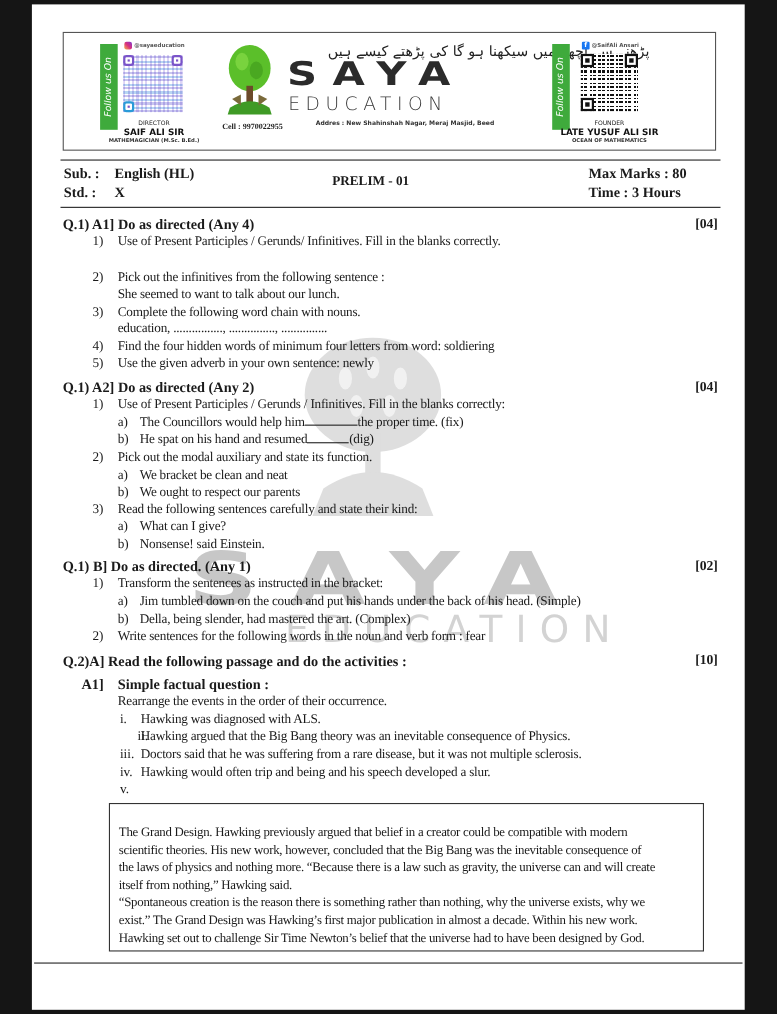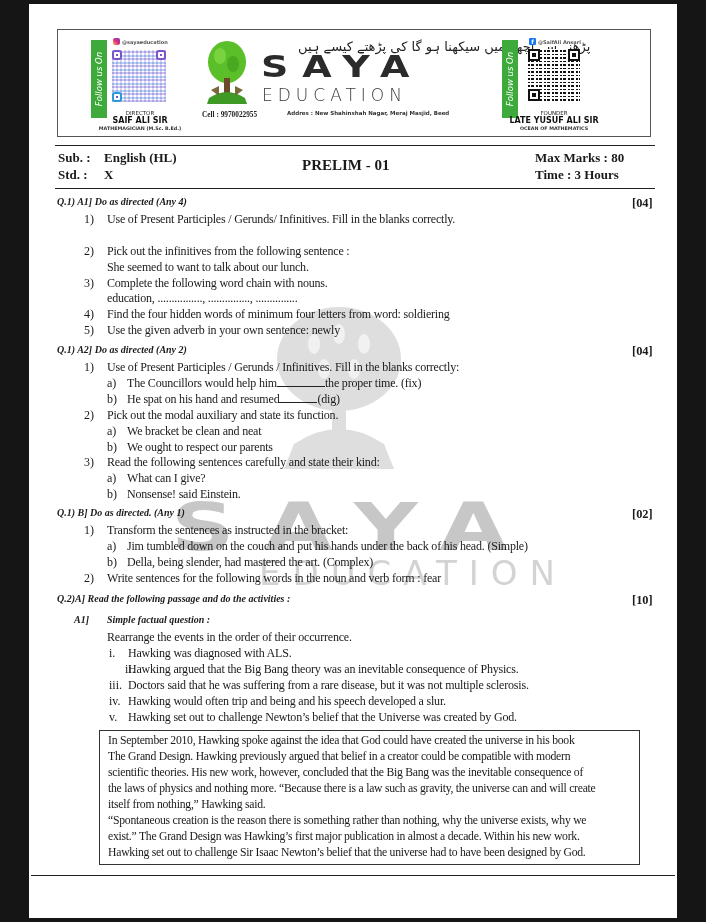--- a/index.html
+++ b/index.html
@@ -50,23 +50,23 @@
   .person-sub { position:absolute; font-family:"DejaVu Sans", sans-serif; font-size:4.8px; font-weight:bold; color:#333; text-align:center; white-space:nowrap; }
   .tree { position:absolute; }
   .urdu { position:absolute; font-family:"DejaVu Sans", sans-serif; font-size:13px; color:#222; direction:rtl; white-space:nowrap; }
   .saya-big { position:absolute; font-family:"DejaVu Sans", sans-serif; font-size:38px; font-weight:bold; letter-spacing:14px; color:#2b2b2b; line-height:1; transform:scaleY(0.78); transform-origin:top left; }
   .edu { position:absolute; font-family:"DejaVu Sans", sans-serif; font-size:17px; letter-spacing:5px; color:#3a3a3a; line-height:1; font-weight:300; }
   .cell { position:absolute; font-family:Liberation Serif, serif; font-size:7.3px; font-weight:bold; color:#222; white-space:nowrap; }
   .addr { position:absolute; font-family:"DejaVu Sans", sans-serif; font-size:5.5px; font-weight:bold; color:#333; white-space:nowrap; }
 
   .rule { position:absolute; height:0; border-top:1.4px solid #222; }
   .meta { position:absolute; font-size:13px; font-weight:bold; line-height:17px; white-space:nowrap; }
-  .title { position:absolute; font-size:15px; font-weight:bold; white-space:nowrap; }
-
-  .qhead { position:absolute; font-size:10px; font-weight:bold; white-space:nowrap;font-style:italic; }
+  .title { position:absolute; font-size:12px; font-weight:bold; white-space:nowrap; }
+
+  .qhead { position:absolute; font-size:13px; font-weight:bold; white-space:nowrap; }
   .marks { position:absolute; font-size:12.4px; font-weight:bold; white-space:nowrap; }
   .line { position:absolute; font-size:12px; white-space:nowrap; letter-spacing:-0.2px; }
   .num { position:absolute; font-size:12px; white-space:nowrap; }
   .blank { display:inline-block; border-bottom:1px solid #222; vertical-align:baseline; height:9px; }
 
   .passage {
     position:absolute; left:70px; top:726px; width:541px; height:135px;
     border:1.3px solid #333; box-sizing:border-box;
   }
   .pline { position:absolute; left:8px; font-size:11.7px; white-space:nowrap; letter-spacing:-0.25px; }
@@ -217,27 +217,25 @@
 
   <div class="num" style="left:80px; top:642px;">i.</div>
   <div class="line" style="left:99px; top:642px;">Hawking was diagnosed with ALS.</div>
   <div class="num" style="left:96px; top:658px;">ii.</div>
   <div class="line" style="left:99px; top:658px;">Hawking argued that the Big Bang theory was an inevitable consequence of Physics.</div>
   <div class="num" style="left:80px; top:674px;">iii.</div>
   <div class="line" style="left:99px; top:674px;">Doctors said that he was suffering from a rare disease, but it was not multiple sclerosis.</div>
   <div class="num" style="left:80px; top:690px;">iv.</div>
   <div class="line" style="left:99px; top:690px;">Hawking would often trip and being and his speech developed a slur.</div>
   <div class="num" style="left:80px; top:706px;">v.</div>
-  <div class="line" style="left:99px; top:706px;">Hawking set out to challenge Newton’s belief that the Universe was created by God.</div>
 
   <div class="passage">
-    <div class="pline" style="top:3px;">In September 2010, Hawking spoke against the idea that God could have created the universe in his book</div>
     <div class="pline" style="top:19px;">The Grand Design. Hawking previously argued that belief in a creator could be compatible with modern</div>
     <div class="pline" style="top:35px;">scientific theories. His new work, however, concluded that the Big Bang was the inevitable consequence of</div>
     <div class="pline" style="top:51px;text-align:right;">the laws of physics and nothing more. “Because there is a law such as gravity, the universe can and will create</div>
     <div class="pline" style="top:67px;">itself from nothing,” Hawking said.</div>
     <div class="pline" style="top:83px;">“Spontaneous creation is the reason there is something rather than nothing, why the universe exists, why we</div>
     <div class="pline" style="top:99px;text-align:center;">exist.” The Grand Design was Hawking’s first major publication in almost a decade. Within his new work.</div>
-    <div class="pline" style="top:115px;">Hawking set out to challenge Sir Isaac Newton’s belief that the universe had to have been designed by God.</div>
+    <div class="pline" style="top:115px;">Hawking set out to challenge Sir Time Newton’s belief that the universe had to have been designed by God.</div>
   </div>
 
   <div class="rule" style="left:2px; top:871px; width:644px;"></div>
 </div>
 
 </body></html>

